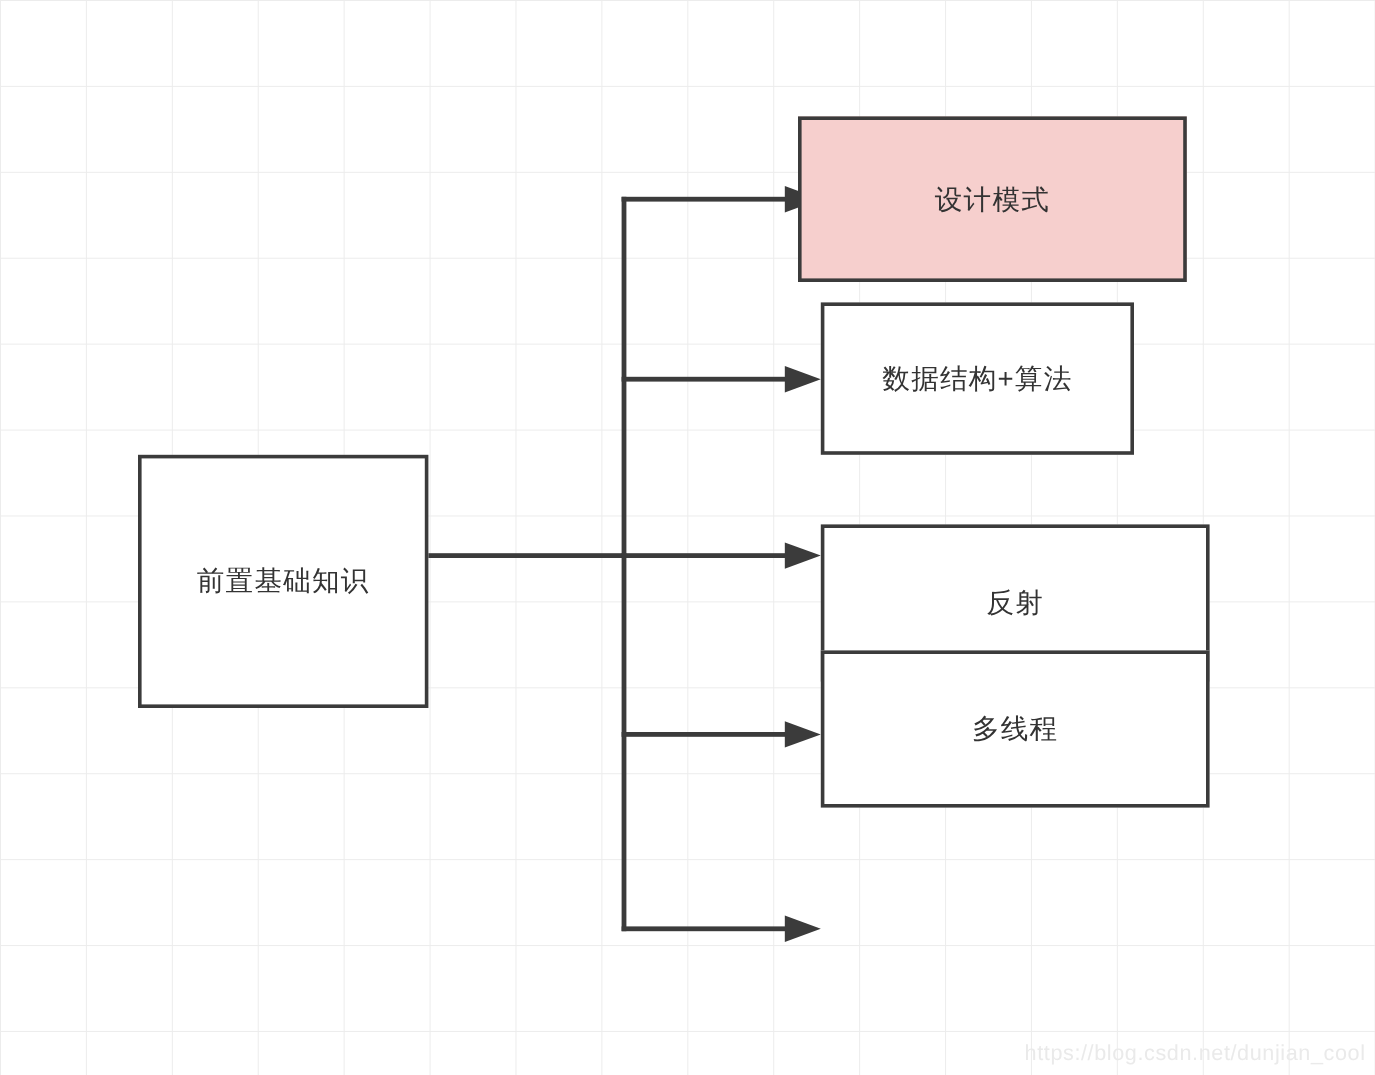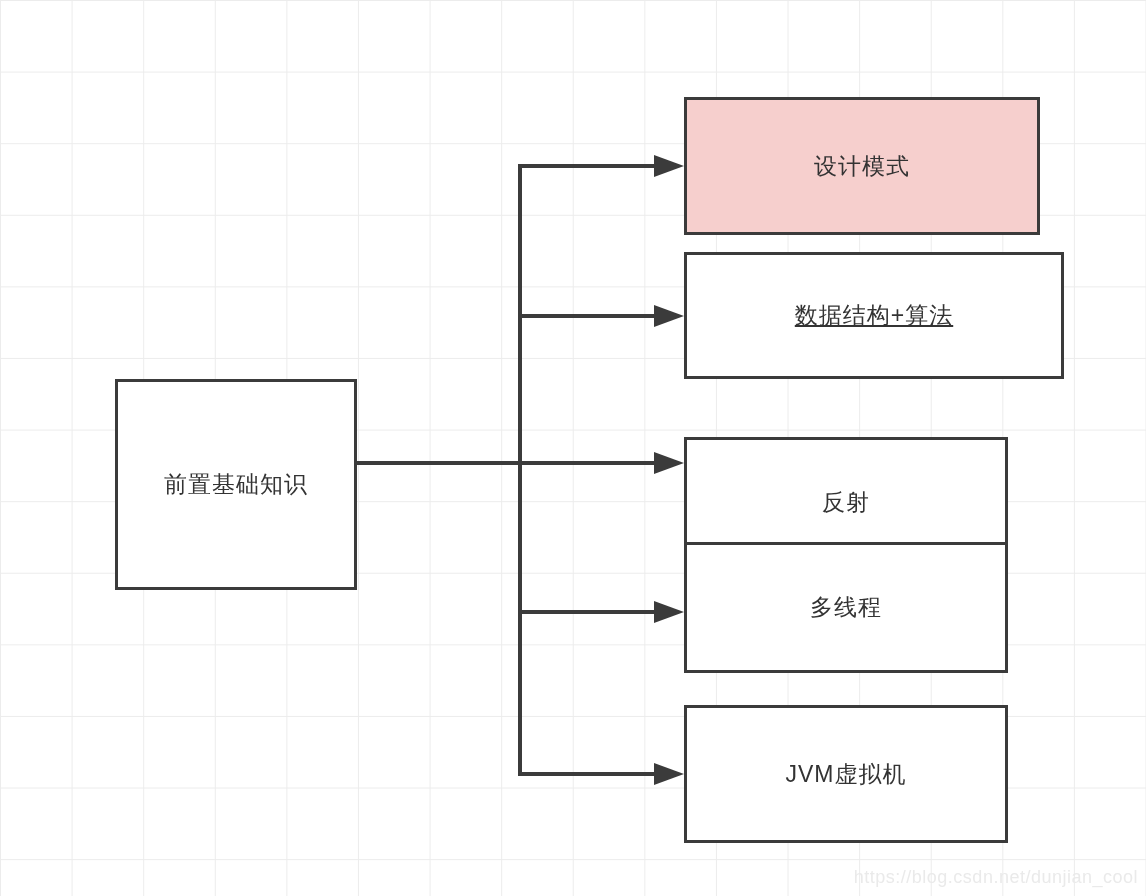--- a/index.html
+++ b/index.html
@@ -29,22 +29,22 @@
     display:flex;
     align-items:center;
     justify-content:center;
     color:var(--text);
     font-size:23px;
     letter-spacing:1px;
     text-align:center;
   }
   .node.highlight{background:var(--highlight-fill);}
   .node-root{left:115px;top:379px;width:242px;height:211px;}
-  .node-c0{left:684px;top:97px;width:356px;height:138px;}
-  .node-c1{left:684px;top:252px;width:380px;height:127px;text-decoration:underline;}
+  .node-c0{left:665px;top:97px;width:324px;height:138px;}
+  .node-c1{left:684px;top:252px;width:261px;height:127px;}
   .node-c2{left:684px;top:397px;width:324px;height:131px;margin-top:40px;}
   .node-c3{left:684px;top:542px;width:324px;height:131px;}
   .node-c4{left:684px;top:705px;width:324px;height:138px;}
   .line{position:absolute;background:var(--stroke);}
   .h-line{height:4px;}
   .v-line{width:4px;}
   .line-main{left:355px;top:461px;width:167px;}
   .line-trunk{left:518px;top:164px;height:612px;}
   .line-b0{left:518px;top:164px;width:137px;}
   .line-b1{left:518px;top:314px;width:137px;}
@@ -108,19 +108,16 @@
   </div>
 
   <div class="node node-c2">
     <span>反射</span>
   </div>
 
   <div class="node node-c3">
     <span>多线程</span>
   </div>
 
-  <div class="node node-c4">
-    <span>JVM虚拟机</span>
-  </div>
 
   <div class="watermark">https://blog.csdn.net/dunjian_cool</div>
 
 </div>
 
 </body></html>

